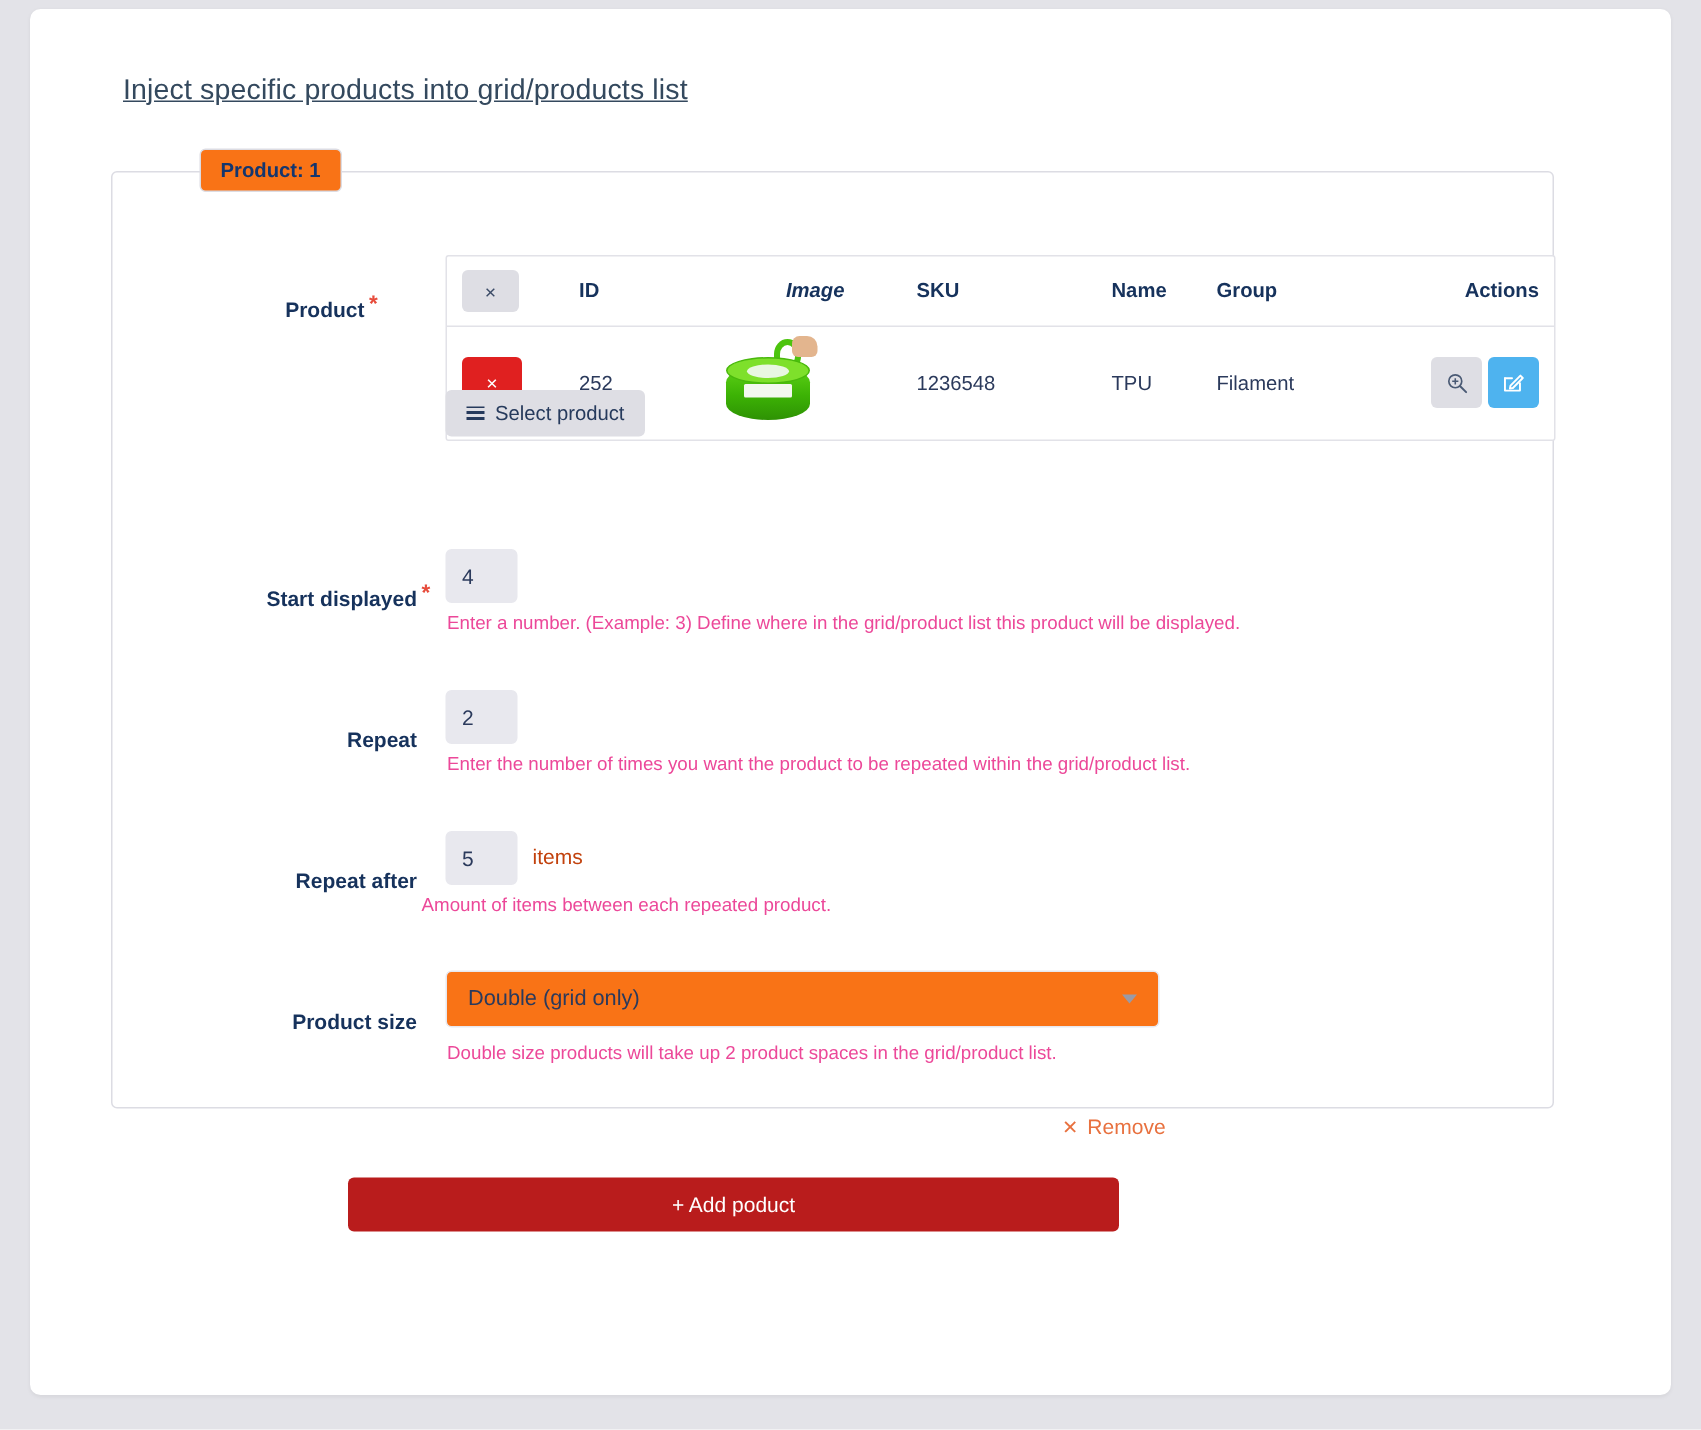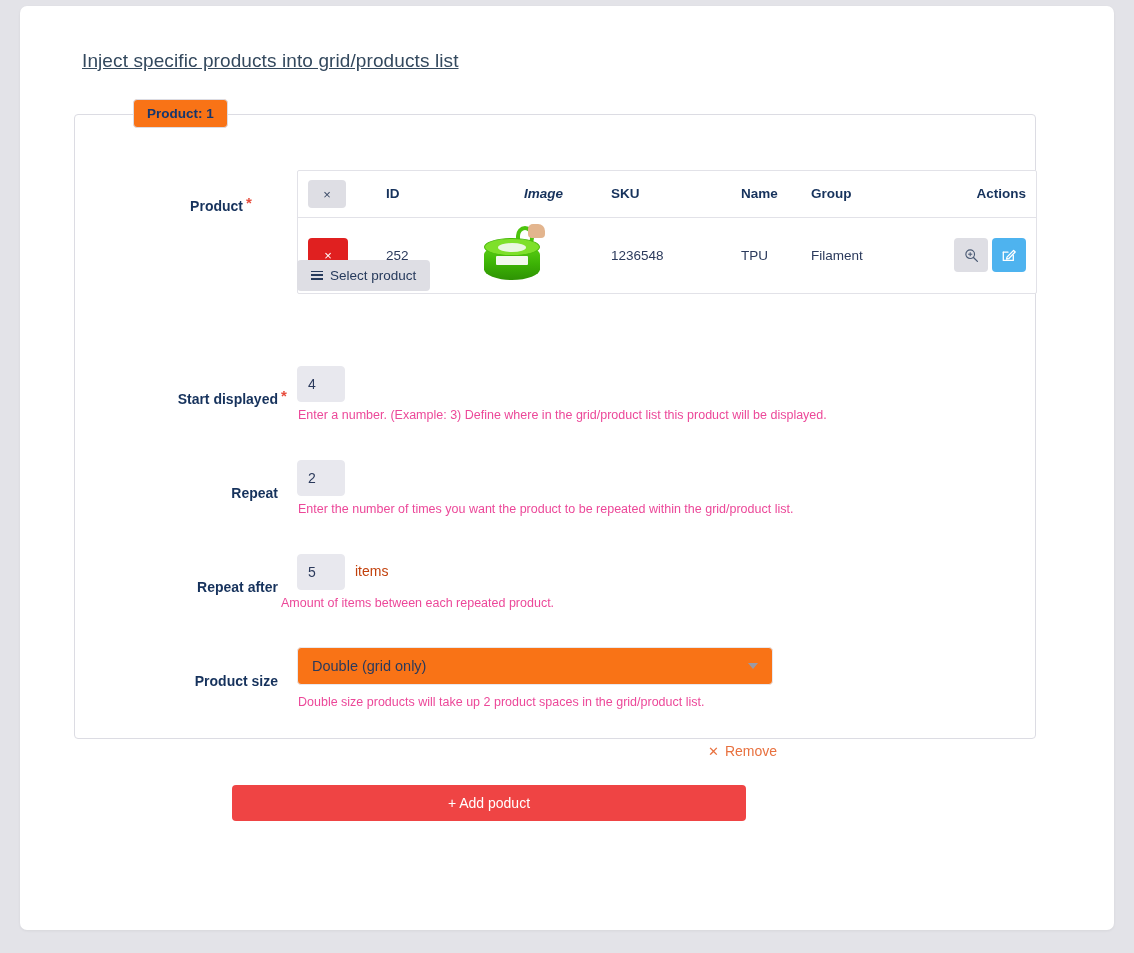--- a/index.html
+++ b/index.html
@@ -312,21 +312,21 @@
   }
   .remove-x { font-size: 13px; color: #e8713f; }
 
   
   .add-product-btn {
     position: absolute;
     left: 212px;
     top: 779px;
     width: 514px;
     height: 36px;
-    background: #ef4444;
+    background: #b91c1c;
     color: #ffffff;
     border: none;
     border-radius: 4px;
     font-size: 14px;
     font-family: "Liberation Sans", sans-serif;
     cursor: pointer;
   }
 </style>
 </head>
 <body>

